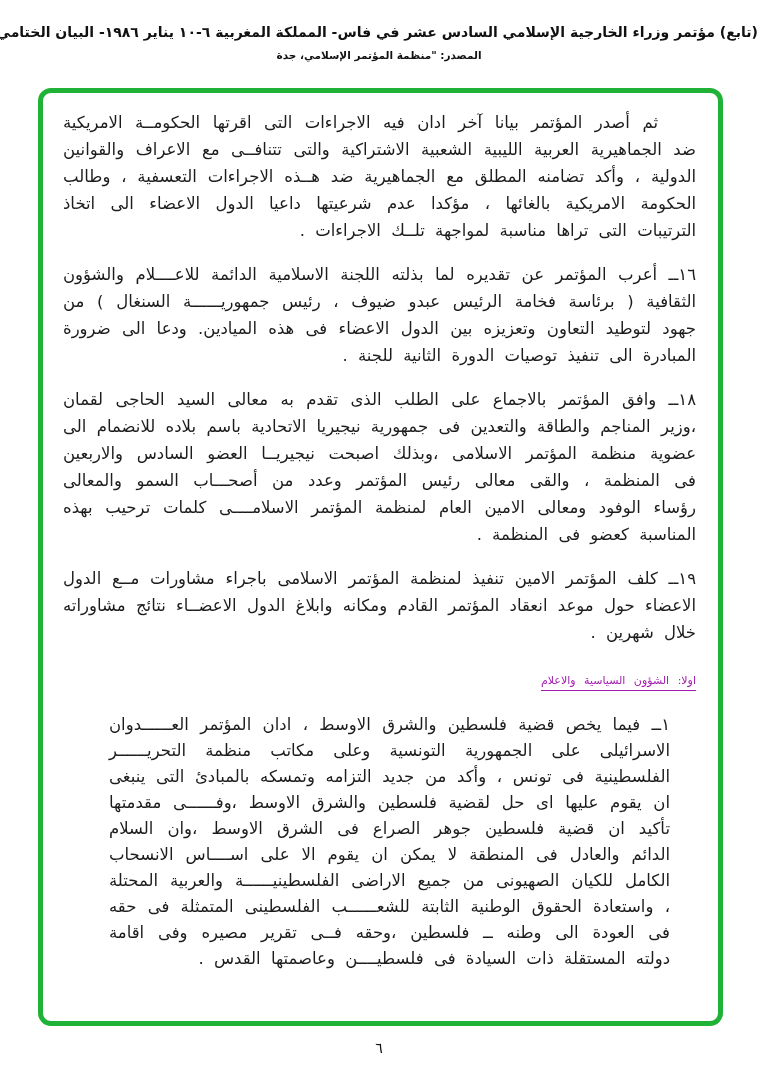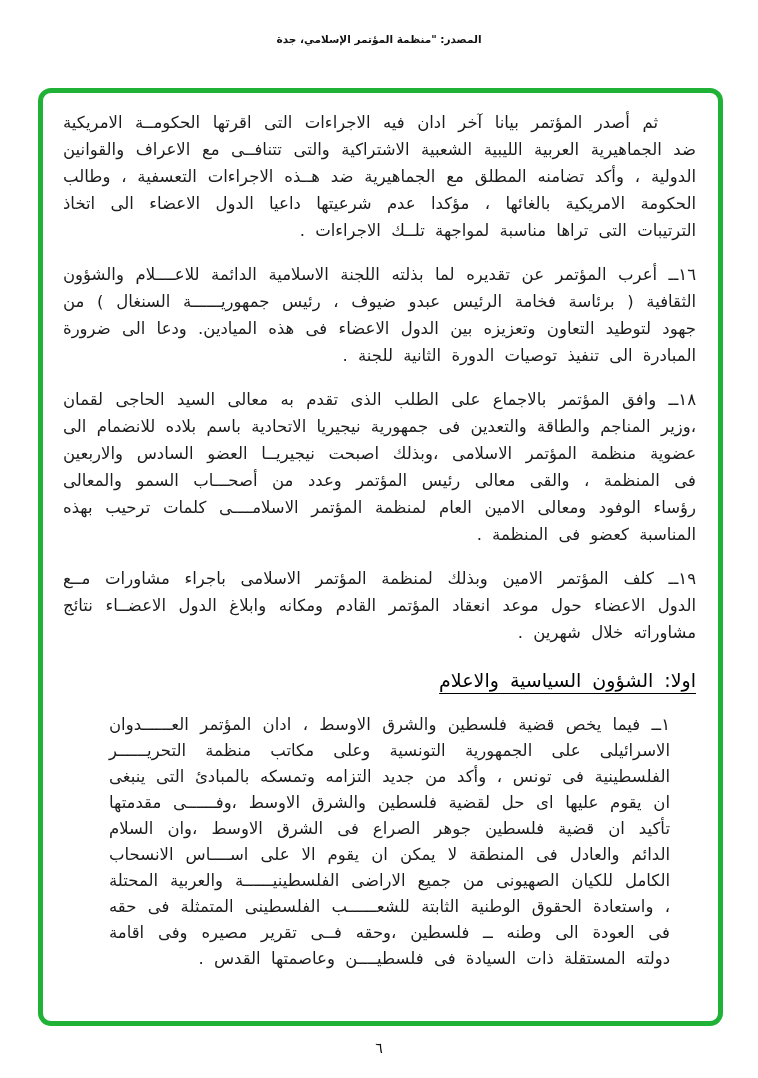--- a/index.html
+++ b/index.html
@@ -56,56 +56,57 @@
     margin: 0 0 17px 0;
   }
   .p-intro {
     text-indent: 38px;
   }
   .section-heading {
     display: inline-block;
     text-decoration: underline;
     text-underline-offset: 6px;
     margin: 4px 0 18px 4px;
-    font-size: 19px;
-    color: #000000;
+    font-size: 11px;
+    color: #a21caf;
   }
   .section-heading-row { direction: rtl; text-align: right; }
   .item-indented {
     margin: 0 26px 14px 46px !important;
     line-height: 26px;
   }
   .footer-page {
     position: absolute;
     top: 1040px; left: 0; right: 0;
     text-align: center;
     font-size: 14px;
     color: #111111;
   }
 </style>
 </head>
 <body>
 
 <div class="page">
 
   <div class="header">
+    <div class="header-title">(تابع) مؤتمر وزراء الخارجية الإسلامي السادس عشر في فاس- المملكة المغربية ٦-١٠ يناير ١٩٨٦- البيان الختامي</div>
     <div class="header-source">المصدر: "منظمة المؤتمر الإسلامي، جدة</div>
   </div>
 
   <div class="doc-frame">
     <div class="content">
 
       <p class="p-intro">ثم أصدر المؤتمر بيانا آخر ادان فيه الاجراءات التى اقرتها الحكومــة الامريكية ضد الجماهيرية العربية الليبية الشعبية الاشتراكية والتى تتنافــى مع الاعراف والقوانين الدولية ، وأكد تضامنه المطلق مع الجماهيرية ضد هــذه الاجراءات التعسفية ، وطالب الحكومة الامريكية بالغائها ، مؤكدا عدم شرعيتها داعيا الدول الاعضاء الى اتخاذ الترتيبات التى تراها مناسبة لمواجهة تلــك الاجراءات .</p>
 
       <p>١٦ــ أعرب المؤتمر عن تقديره لما بذلته اللجنة الاسلامية الدائمة للاعــــلام والشؤون الثقافية ( برئاسة فخامة الرئيس عبدو ضيوف ، رئيس جمهوريــــــة السنغال ) من جهود لتوطيد التعاون وتعزيزه بين الدول الاعضاء فى هذه الميادين. ودعا الى ضرورة المبادرة الى تنفيذ توصيات الدورة الثانية للجنة .</p>
 
 
       <p>١٨ــ وافق المؤتمر بالاجماع على الطلب الذى تقدم به معالى السيد الحاجى لقمان ،وزير المناجم والطاقة والتعدين فى جمهورية نيجيريا الاتحادية باسم بلاده للانضمام الى عضوية منظمة المؤتمر الاسلامى ،وبذلك اصبحت نيجيريــا العضو السادس والاربعين فى المنظمة ، والقى معالى رئيس المؤتمر وعدد من أصحـــاب السمو والمعالى رؤساء الوفود ومعالى الامين العام لمنظمة المؤتمر الاسلامــــى كلمات ترحيب بهذه المناسبة كعضو فى المنظمة .</p>
 
-      <p>١٩ــ كلف المؤتمر الامين وبذلك لمنظمة المؤتمر الاسلامى باجراء مشاورات مــع الدول الاعضاء حول موعد انعقاد المؤتمر القادم ومكانه وابلاغ الدول الاعضــاء نتائج مشاوراته خلال شهرين .</p>
+      <p>١٩ــ كلف المؤتمر الامين تنفيذ لمنظمة المؤتمر الاسلامى باجراء مشاورات مــع الدول الاعضاء حول موعد انعقاد المؤتمر القادم ومكانه وابلاغ الدول الاعضــاء نتائج مشاوراته خلال شهرين .</p>
 
 
       <div class="section-heading-row">
         <span class="section-heading">اولا: الشؤون السياسية والاعلام</span>
       </div>
 
       <p class="item-indented">١ــ فيما يخص قضية فلسطين والشرق الاوسط ، ادان المؤتمر العــــــدوان الاسرائيلى على الجمهورية التونسية وعلى مكاتب منظمة التحريــــــر الفلسطينية فى تونس ، وأكد من جديد التزامه وتمسكه بالمبادئ التى ينبغى ان يقوم عليها اى حل لقضية فلسطين والشرق الاوسط ،وفــــــى مقدمتها تأكيد ان قضية فلسطين جوهر الصراع فى الشرق الاوسط ،وان السلام الدائم والعادل فى المنطقة لا يمكن ان يقوم الا على اســــاس الانسحاب الكامل للكيان الصهيونى من جميع الاراضى الفلسطينيــــــة والعربية المحتلة ، واستعادة الحقوق الوطنية الثابتة للشعــــــب الفلسطينى المتمثلة فى حقه فى العودة الى وطنه ــ فلسطين ،وحقه فــى تقرير مصيره وفى اقامة دولته المستقلة ذات السيادة فى فلسطيــــن وعاصمتها القدس .</p>
 
     </div>
   </div>

